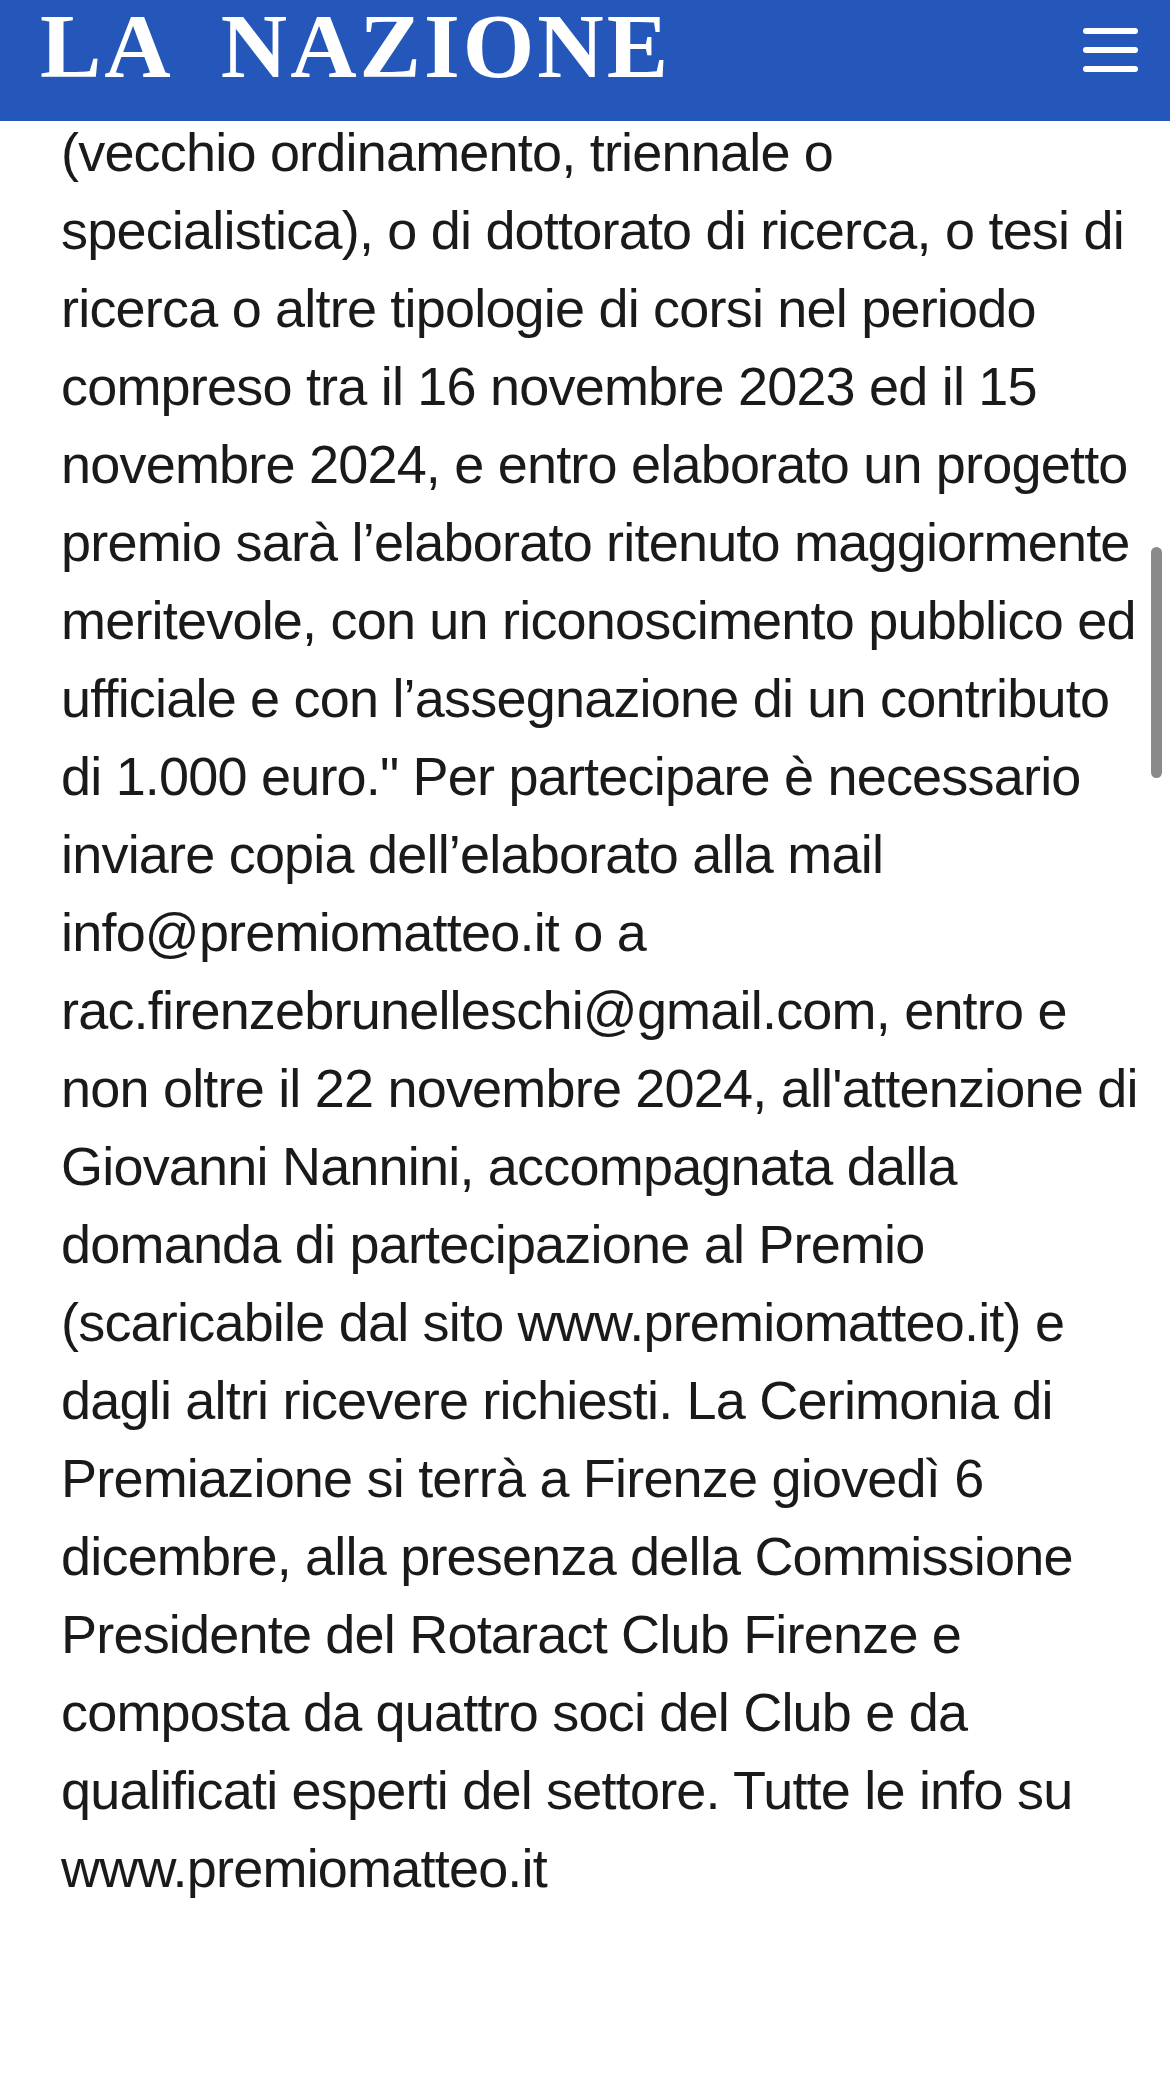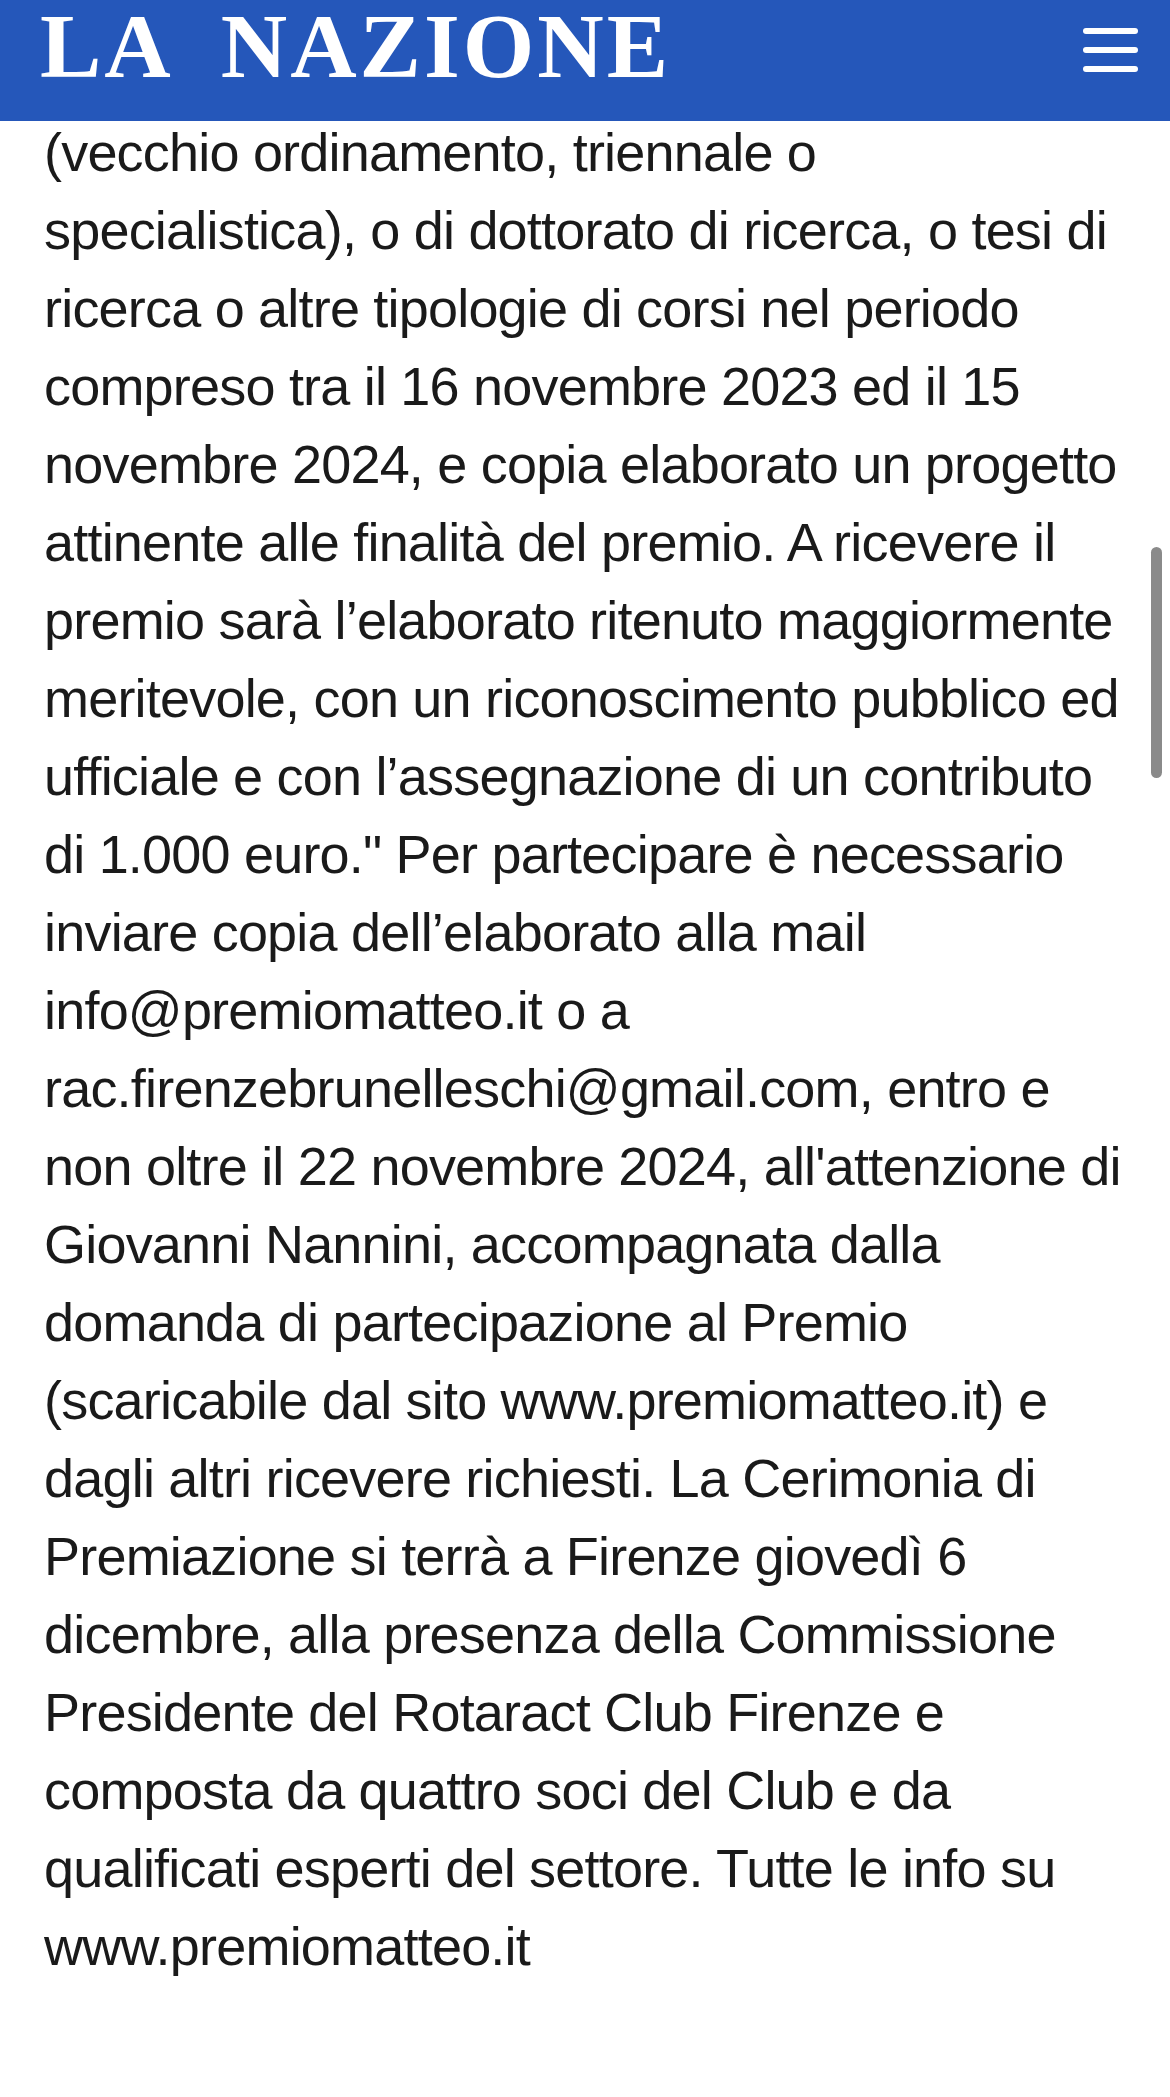--- a/index.html
+++ b/index.html
@@ -51,21 +51,21 @@
     width: 55px;
     height: 6px;
     background: #ffffff;
     border-radius: 3px;
   }
   .article {
     position: absolute;
     top: 121px;
     left: 0;
     width: 1170px;
-    padding: 0 30px 0 44px;
+    padding: 0 30px 0 61px;
     margin-top: -8px;
     font-size: 54px;
     line-height: 78px;
     letter-spacing: -0.8px;
     color: #1a1a1a;
   }
   .article .line {
     white-space: nowrap;
     height: 78px;
   }
@@ -91,22 +91,21 @@
       <div class="bar"></div>
       <div class="bar"></div>
     </div>
   </div>
 
   <div class="article">
     <div class="line">(vecchio ordinamento, triennale o</div>
     <div class="line">specialistica), o di dottorato di ricerca, o tesi di</div>
     <div class="line">ricerca o altre tipologie di corsi nel periodo</div>
     <div class="line">compreso tra il 16 novembre 2023 ed il 15</div>
-    <div class="line">novembre 2024, e copia elaborato un progetto</div>
-    <div class="line">attinente alle finalità del premio. A ricevere il</div>
+    <div class="line">novembre 2024, e entro elaborato un progetto</div>
     <div class="line">premio sarà l’elaborato ritenuto maggiormente</div>
     <div class="line">meritevole, con un riconoscimento pubblico ed</div>
     <div class="line">ufficiale e con l’assegnazione di un contributo</div>
     <div class="line">di 1.000 euro." Per partecipare è necessario</div>
     <div class="line">inviare copia dell’elaborato alla mail</div>
     <div class="line">info@premiomatteo.it o a</div>
     <div class="line">rac.firenzebrunelleschi@gmail.com, entro e</div>
     <div class="line">non oltre il 22 novembre 2024, all'attenzione di</div>
     <div class="line">Giovanni Nannini, accompagnata dalla</div>
     <div class="line">domanda di partecipazione al Premio</div>

